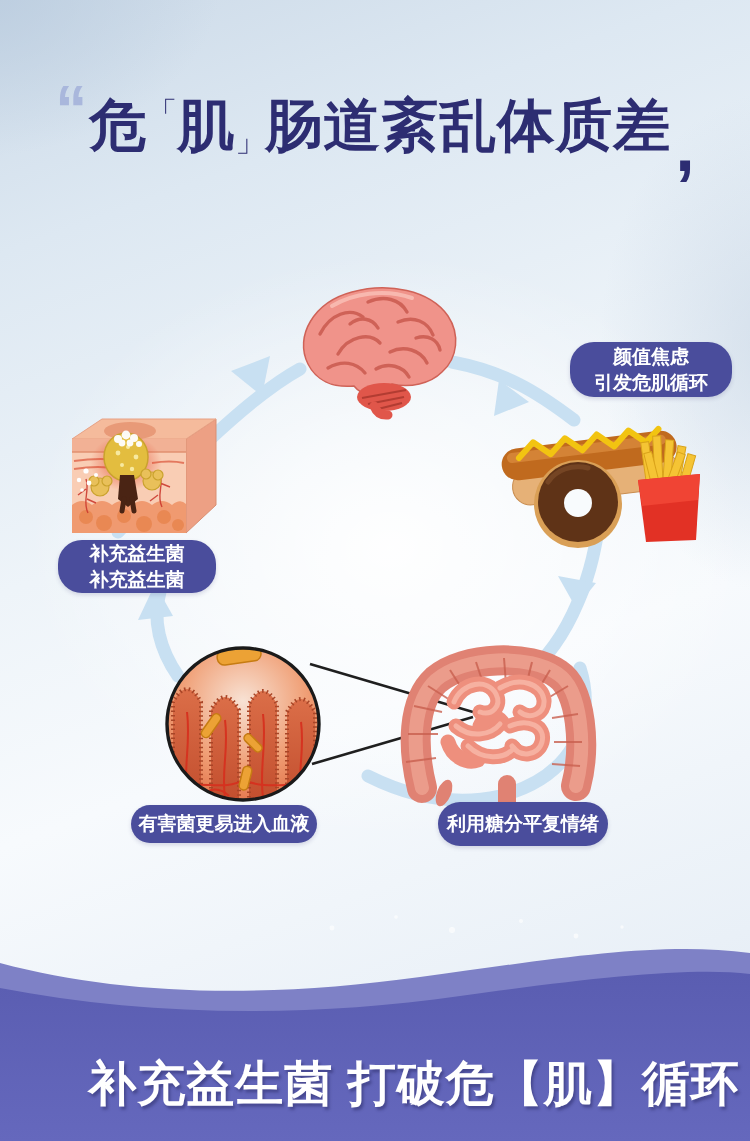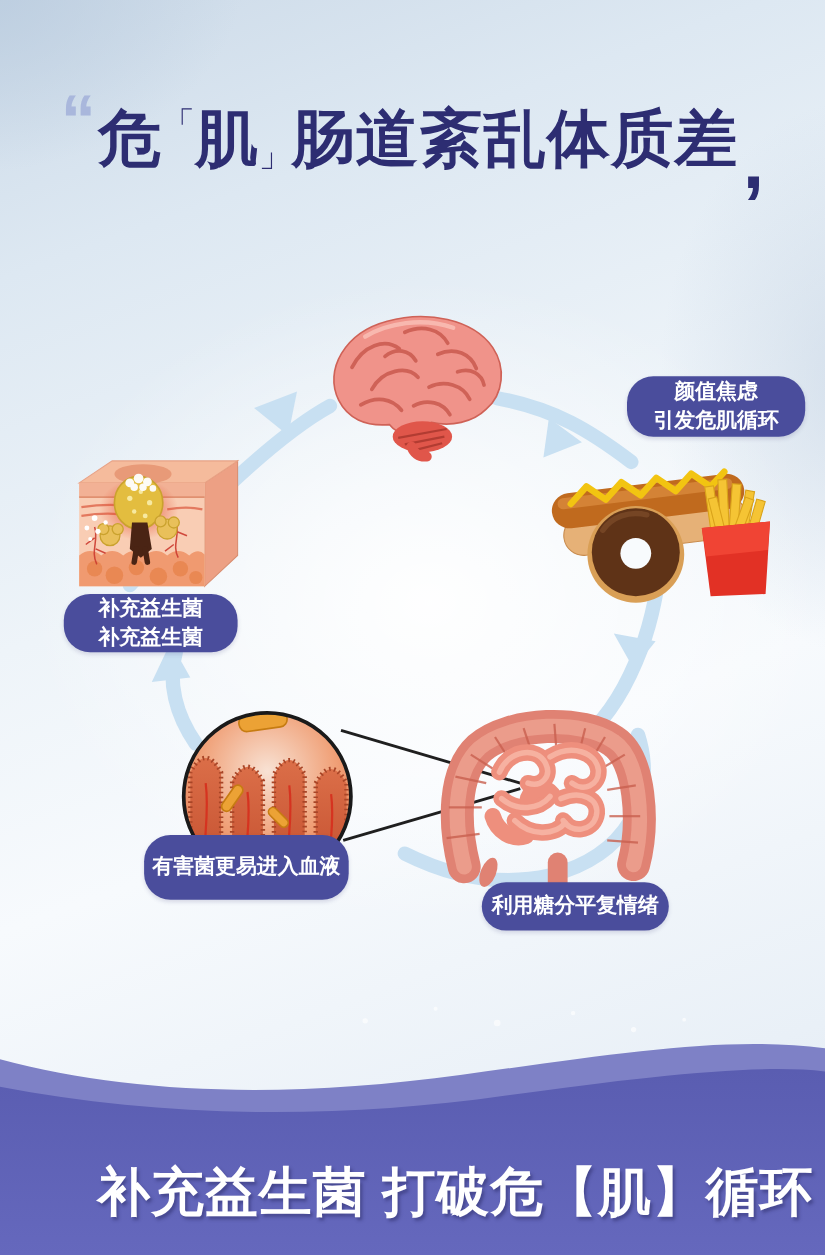--- a/index.html
+++ b/index.html
@@ -288,21 +288,21 @@
   </div>
 
   <div class="pill pillz" style="left:570px;top:342px;width:162px;height:55px">
     <span>颜值焦虑</span>
     <span>引发危肌循环</span>
   </div>
   <div class="pill pillz" style="left:58px;top:540px;width:158px;height:53px">
     <span>补充益生菌</span>
     <span>补充益生菌</span>
   </div>
-  <div class="pill pillz" style="left:131px;top:759px;width:186px;height:59px">
+  <div class="pill pillz" style="left:131px;top:805px;width:186px;height:38px">
     <span>有害菌更易进入血液</span>
   </div>
   <div class="pill pillz" style="left:438px;top:802px;width:170px;height:44px">
     <span>利用糖分平复情绪</span>
   </div>
 
   <svg class="layer" style="top:901px;z-index:5" width="750" height="240" viewBox="0 0 750 240" preserveAspectRatio="none">
     <defs>
       <linearGradient id="purpleGrad" x1="0" y1="0" x2="0" y2="1">
         <stop offset="0%" stop-color="#5a5db1"></stop>

